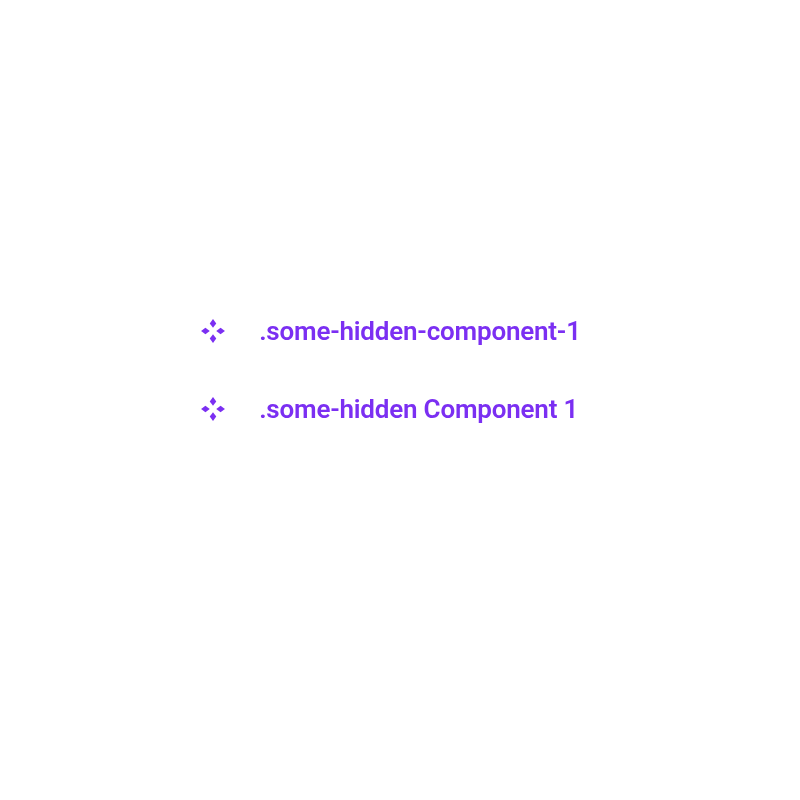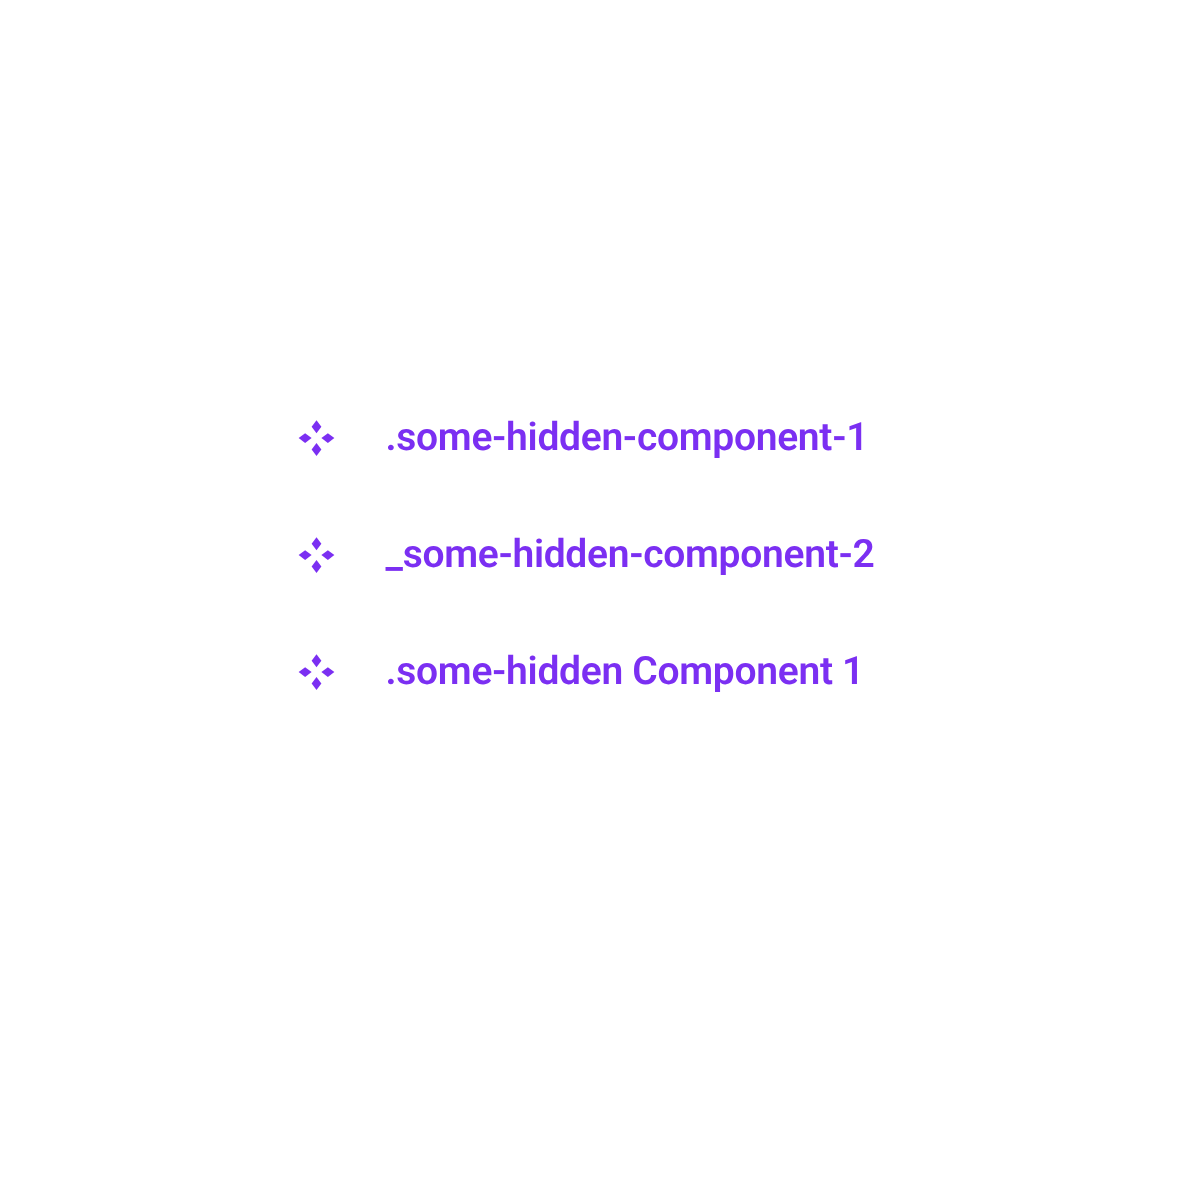--- a/index.html
+++ b/index.html
@@ -59,31 +59,20 @@
       <svg viewBox="0 0 24 24" fill="#7b2ff2">
         <path d="M12 1 L15 5 L12 9 L9 5 Z"></path>
         <path d="M12 15 L15 19 L12 23 L9 19 Z"></path>
         <path d="M1 12 L5 9 L9 12 L5 15 Z"></path>
         <path d="M15 12 L19 9 L23 12 L19 15 Z"></path>
       </svg>
     </span>
     <span class="component-label">.some-hidden-component-1</span>
   </div>
 
-  <div class="component-item">
-    <span class="icon-wrap">
-      <svg viewBox="0 0 24 24" fill="#7b2ff2">
-        <path d="M12 1 L15 5 L12 9 L9 5 Z"></path>
-        <path d="M12 15 L15 19 L12 23 L9 19 Z"></path>
-        <path d="M1 12 L5 9 L9 12 L5 15 Z"></path>
-        <path d="M15 12 L19 9 L23 12 L19 15 Z"></path>
-      </svg>
-    </span>
-    <span class="component-label">_some-hidden-component-2</span>
-  </div>
 
   <div class="component-item">
     <span class="icon-wrap">
       <svg viewBox="0 0 24 24" fill="#7b2ff2">
         <path d="M12 1 L15 5 L12 9 L9 5 Z"></path>
         <path d="M12 15 L15 19 L12 23 L9 19 Z"></path>
         <path d="M1 12 L5 9 L9 12 L5 15 Z"></path>
         <path d="M15 12 L19 9 L23 12 L19 15 Z"></path>
       </svg>
     </span>

